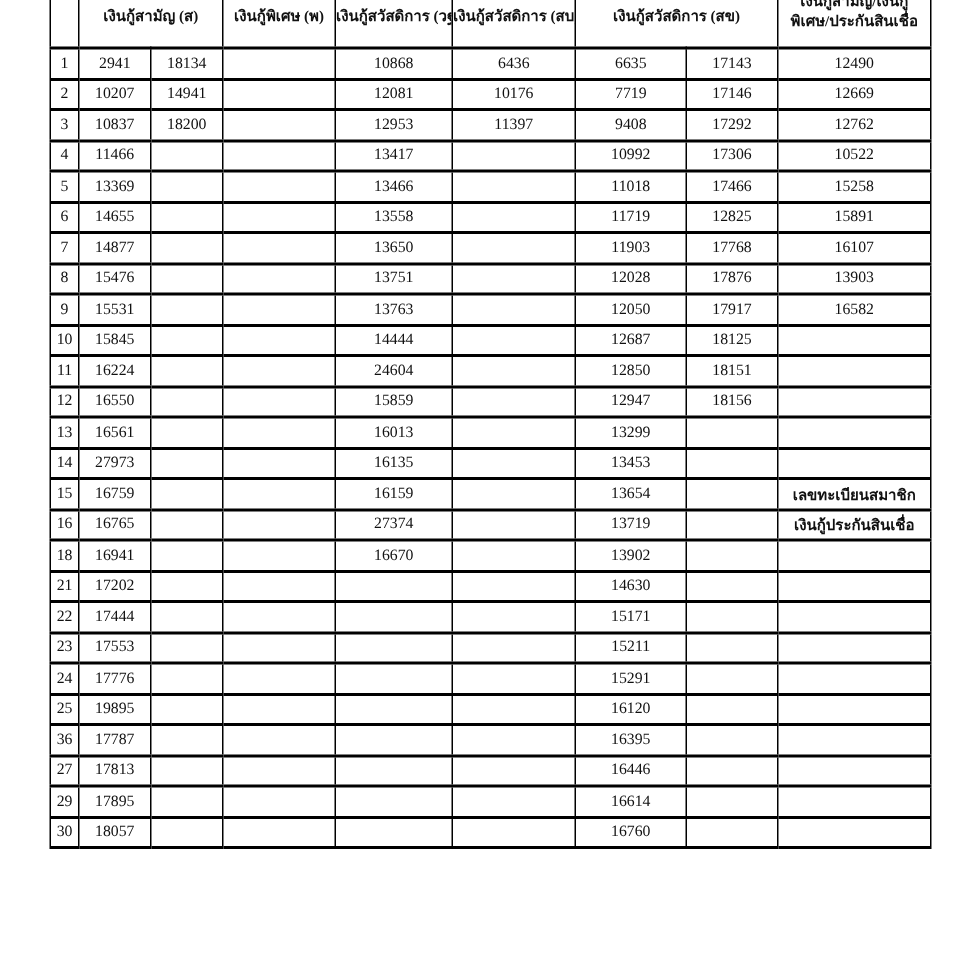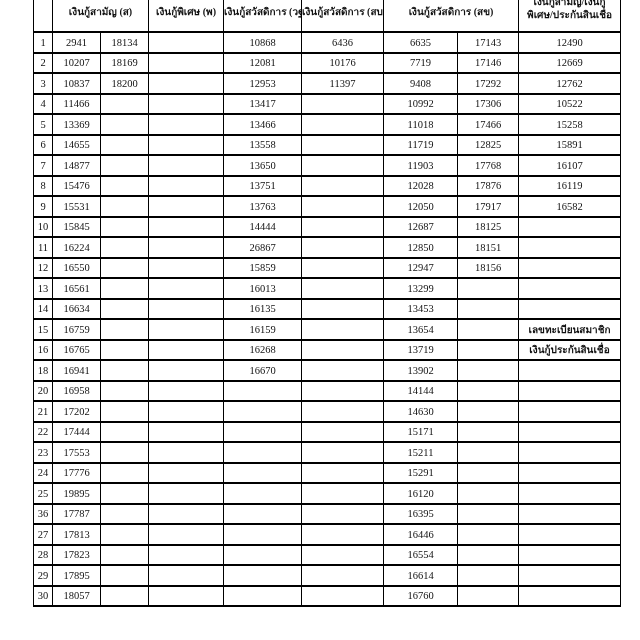--- a/index.html
+++ b/index.html
@@ -93,21 +93,21 @@
           <td></td>
           <td>10868</td>
           <td>6436</td>
           <td>6635</td>
           <td>17143</td>
           <td>12490</td>
         </tr>
         <tr>
           <td>2</td>
           <td>10207</td>
-          <td>18169</td>
+          <td>14941</td>
           <td></td>
           <td>12081</td>
           <td>10176</td>
           <td>7719</td>
           <td>17146</td>
           <td>12669</td>
         </tr>
         <tr>
           <td>3</td>
           <td>10837</td>
@@ -165,21 +165,21 @@
         </tr>
         <tr>
           <td>8</td>
           <td>15476</td>
           <td></td>
           <td></td>
           <td>13751</td>
           <td></td>
           <td>12028</td>
           <td>17876</td>
-          <td>16119</td>
+          <td>13903</td>
         </tr>
         <tr>
           <td>9</td>
           <td>15531</td>
           <td></td>
           <td></td>
           <td>13763</td>
           <td></td>
           <td>12050</td>
           <td>17917</td>
@@ -194,21 +194,21 @@
           <td></td>
           <td>12687</td>
           <td>18125</td>
           <td></td>
         </tr>
         <tr>
           <td>11</td>
           <td>16224</td>
           <td></td>
           <td></td>
-          <td>26867</td>
+          <td>24604</td>
           <td></td>
           <td>12850</td>
           <td>18151</td>
           <td></td>
         </tr>
         <tr>
           <td>12</td>
           <td>16550</td>
           <td></td>
           <td></td>
@@ -224,21 +224,21 @@
           <td></td>
           <td></td>
           <td>16013</td>
           <td></td>
           <td>13299</td>
           <td></td>
           <td></td>
         </tr>
         <tr>
           <td>14</td>
-          <td>16634</td>
+          <td>27973</td>
           <td></td>
           <td></td>
           <td>16135</td>
           <td></td>
           <td>13453</td>
           <td></td>
           <td></td>
         </tr>
         <tr>
           <td>15</td>
@@ -249,49 +249,38 @@
           <td></td>
           <td>13654</td>
           <td></td>
           <td class="bold">เลขทะเบียนสมาชิก</td>
         </tr>
         <tr>
           <td>16</td>
           <td>16765</td>
           <td></td>
           <td></td>
-          <td>16268</td>
+          <td>27374</td>
           <td></td>
           <td>13719</td>
           <td></td>
           <td class="bold">เงินกู้ประกันสินเชื่อ</td>
         </tr>
         <tr>
           <td>18</td>
           <td>16941</td>
           <td></td>
           <td></td>
           <td>16670</td>
           <td></td>
           <td>13902</td>
           <td></td>
           <td></td>
         </tr>
         <tr>
-          <td>20</td>
-          <td>16958</td>
-          <td></td>
-          <td></td>
-          <td></td>
-          <td></td>
-          <td>14144</td>
-          <td></td>
-          <td></td>
-        </tr>
-        <tr>
           <td>21</td>
           <td>17202</td>
           <td></td>
           <td></td>
           <td></td>
           <td></td>
           <td>14630</td>
           <td></td>
           <td></td>
         </tr>
@@ -351,31 +340,20 @@
           <td></td>
         </tr>
         <tr>
           <td>27</td>
           <td>17813</td>
           <td></td>
           <td></td>
           <td></td>
           <td></td>
           <td>16446</td>
-          <td></td>
-          <td></td>
-        </tr>
-        <tr>
-          <td>28</td>
-          <td>17823</td>
-          <td></td>
-          <td></td>
-          <td></td>
-          <td></td>
-          <td>16554</td>
           <td></td>
           <td></td>
         </tr>
         <tr>
           <td>29</td>
           <td>17895</td>
           <td></td>
           <td></td>
           <td></td>
           <td></td>

